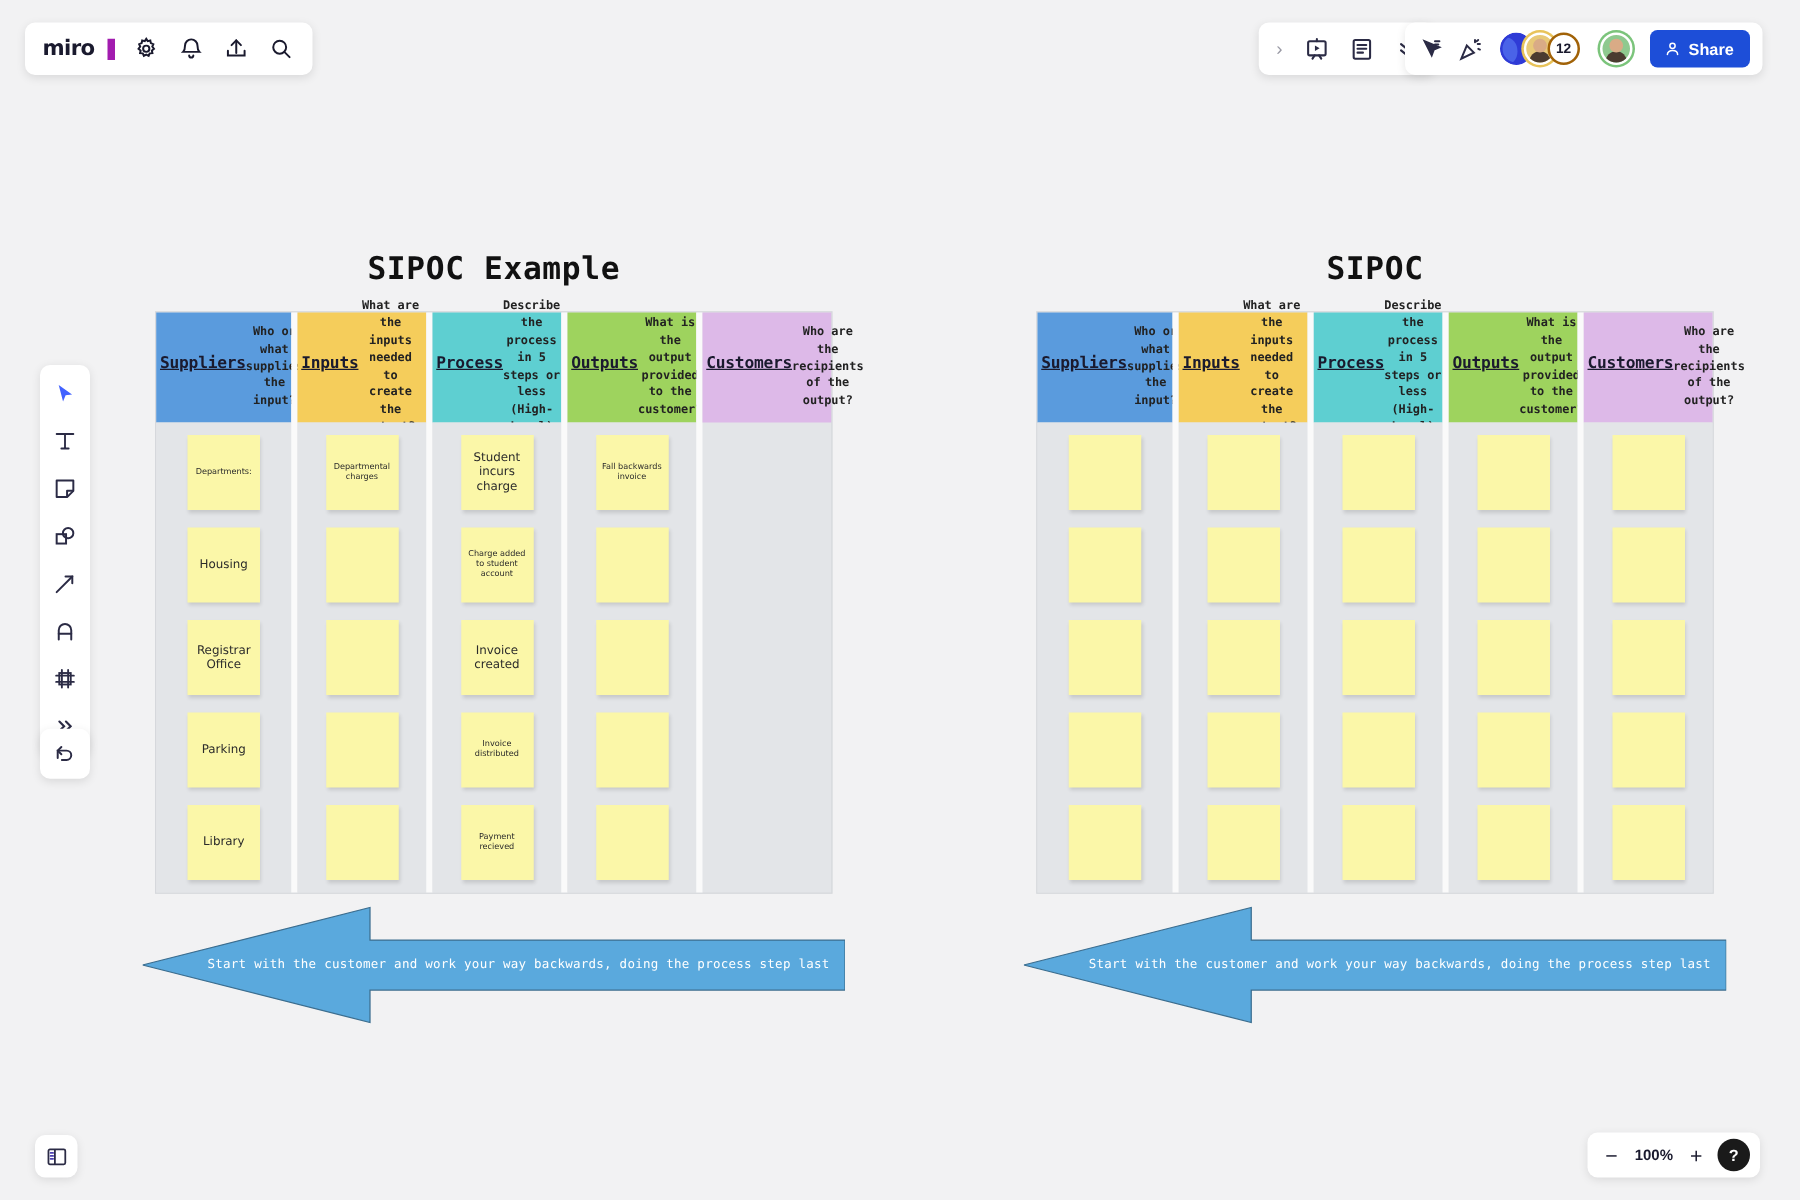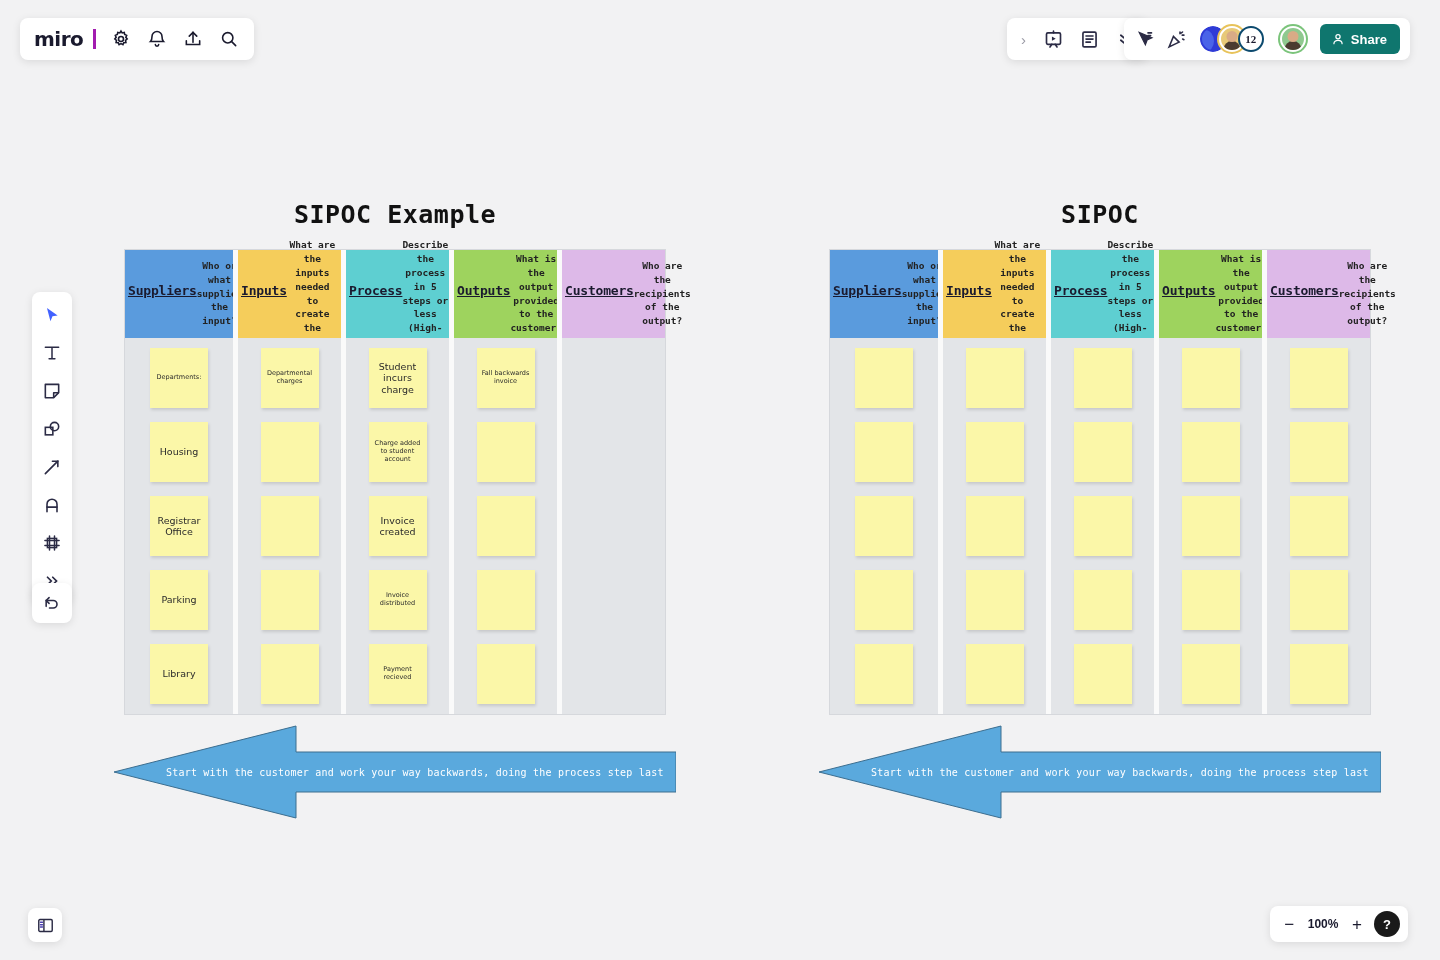--- a/index.html
+++ b/index.html
@@ -14,23 +14,23 @@
   
   .topbar-left {
     position: absolute; left: 20px; top: 18px;
     height: 42px; background: #fff; border-radius: 8px;
     display: flex; align-items: center;
     box-shadow: 0 2px 8px rgba(0,0,0,.10);
     padding: 0 14px; gap: 14px;
   }
   .miro-logo {
     font-family: "DejaVu Sans", sans-serif;
-    font-weight: 700; font-size: 20px; color: #1a1a2e;
+    font-weight: 700; font-size: 17px; color: #1a1a2e;
     letter-spacing: -.5px; padding-right: 10px;
-    border-right: 3px solid #a21caf;
+    border-right: 6px solid #a21caf;
     line-height: 1;
   }
   .ticon { width: 22px; height: 22px; display:flex; align-items:center; justify-content:center; cursor:pointer; }
   .ticon svg { display:block; }
 
   
   .topbar-right-a {
     position: absolute; right: 292px; top: 18px;
     height: 42px; background: #fff; border-radius: 8px;
     display:flex; align-items:center; gap: 14px;
@@ -59,23 +59,23 @@
   .av-ring-y { background:#e8c978; box-shadow: 0 0 0 2px #e8c35a; }
   .av-ring-g { background:#8fc98f; box-shadow: 0 0 0 2px #7bc47b; }
   .av-ring-y::after, .av-ring-g::after{
     content:""; position:absolute; left:50%; top:58%;
     transform:translateX(-50%);
     width:17px;height:15px;border-radius:9px 9px 4px 4px;background:#4b3b30;}
   .av-ring-y::before, .av-ring-g::before{
     content:""; position:absolute; left:50%; top:14%;
     transform:translateX(-50%);
     width:11px;height:11px;border-radius:50%;background:#d9ab86; z-index:2;}
-  .av-count { background:#fff; border:2px solid #0c4a6e; color:#1a1a2e;font-family:Liberation Serif, serif; }
+  .av-count { background:#fff; border:2px solid #a16207; color:#1a1a2e; }
   .share-btn {
-    background:#0f766e; color:#fff; border-radius:6px;
+    background:#1d4ed8; color:#fff; border-radius:6px;
     height:30px; display:flex; align-items:center; gap:6px;
     padding: 0 13px 0 11px; font-size:13px; font-weight:600;
     cursor:pointer; margin-left:4px;
   }
 
   
   .tools {
     position: absolute; left: 32px; top: 292px;
     width: 40px; background:#fff; border-radius: 8px;
     box-shadow: 0 2px 8px rgba(0,0,0,.10);

